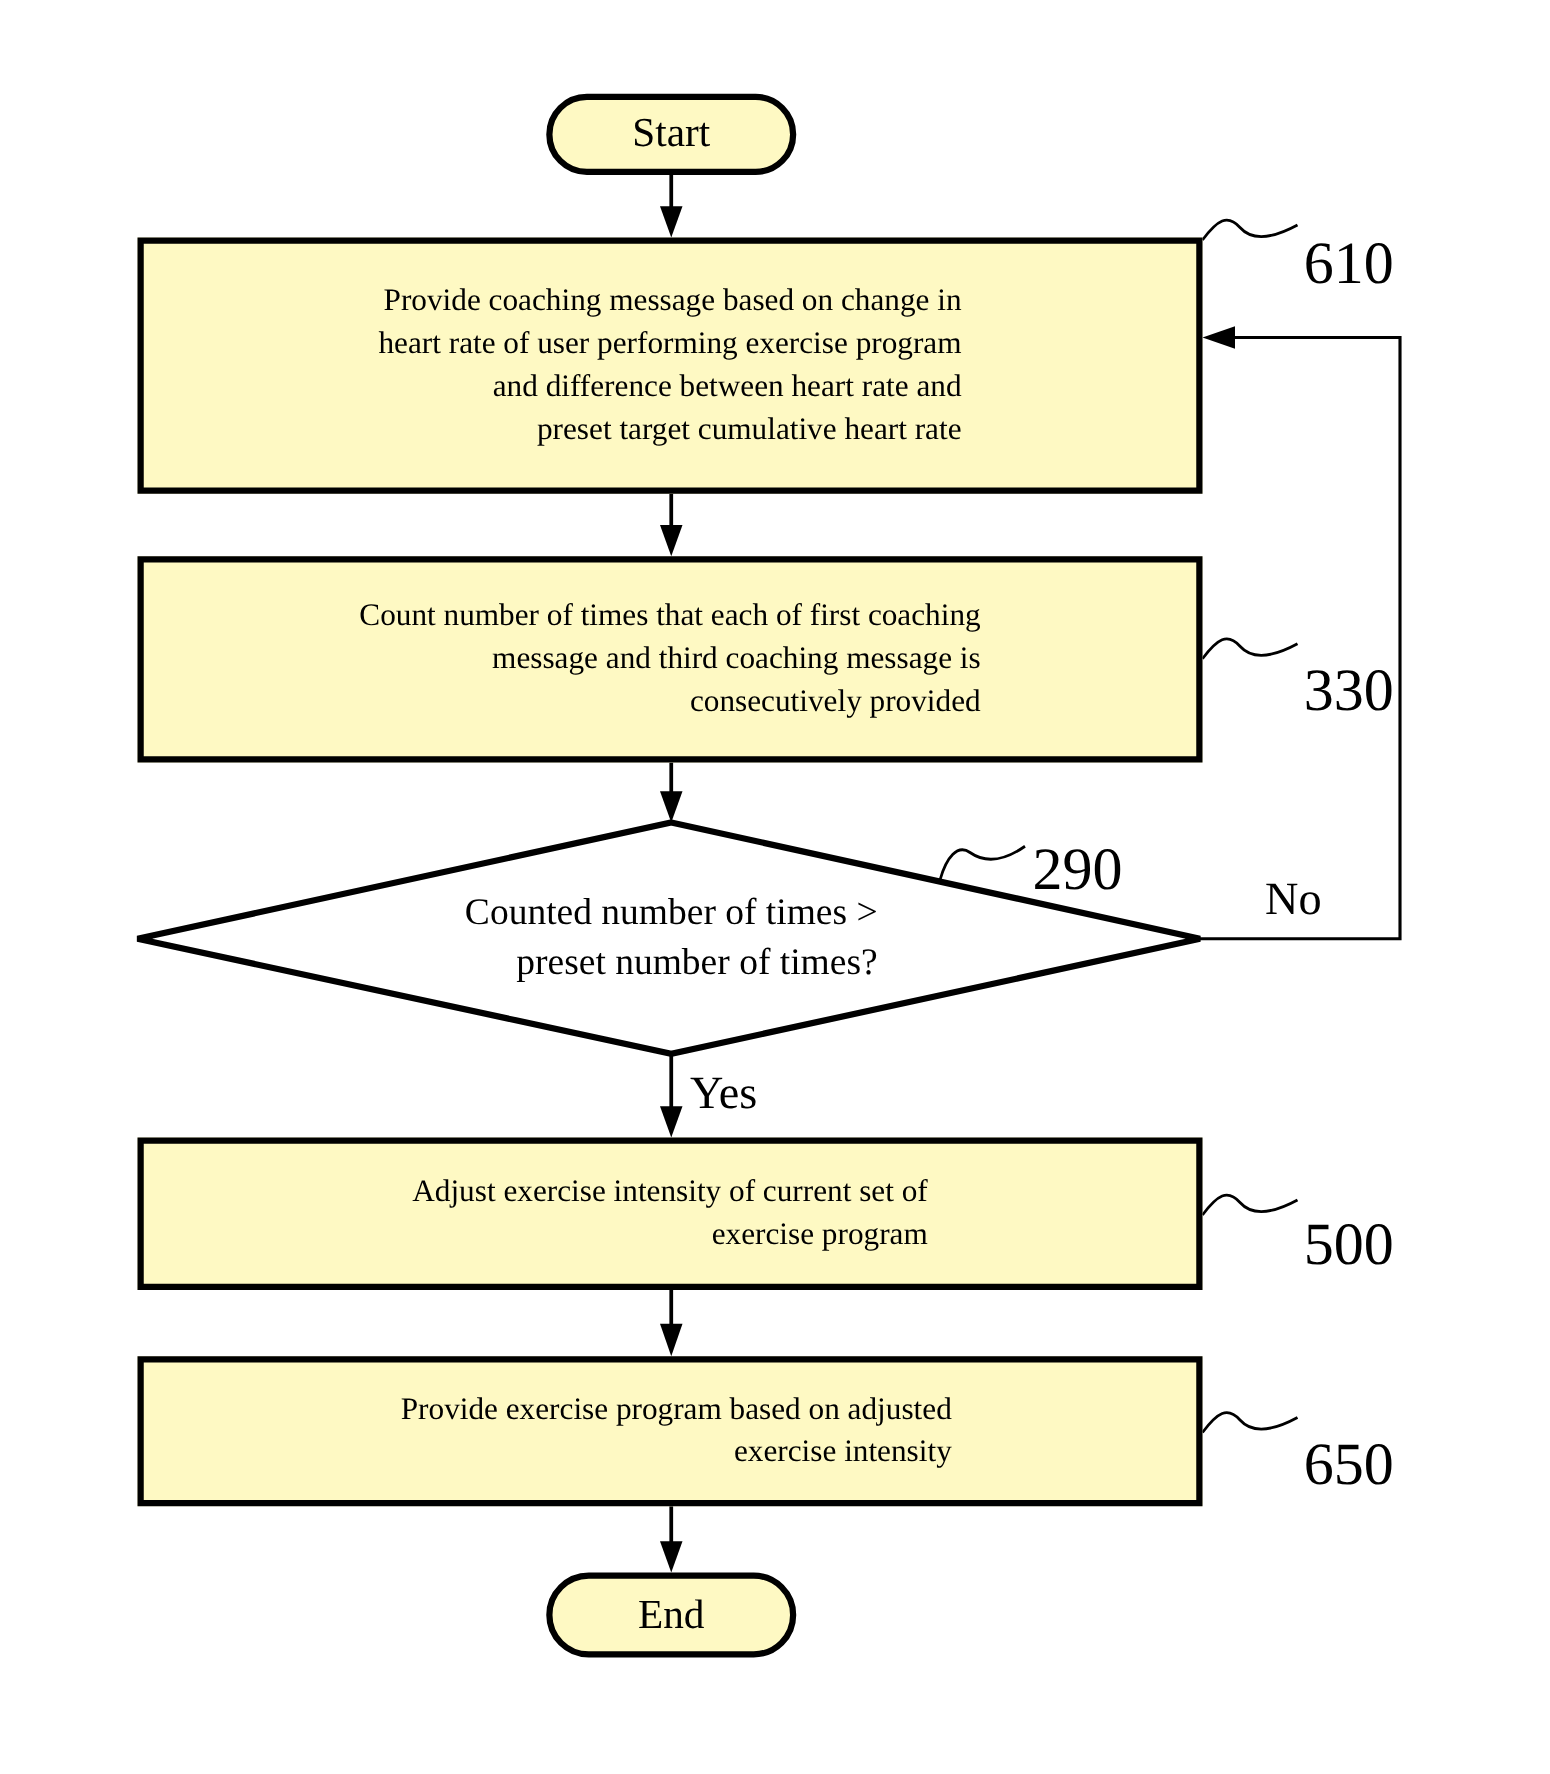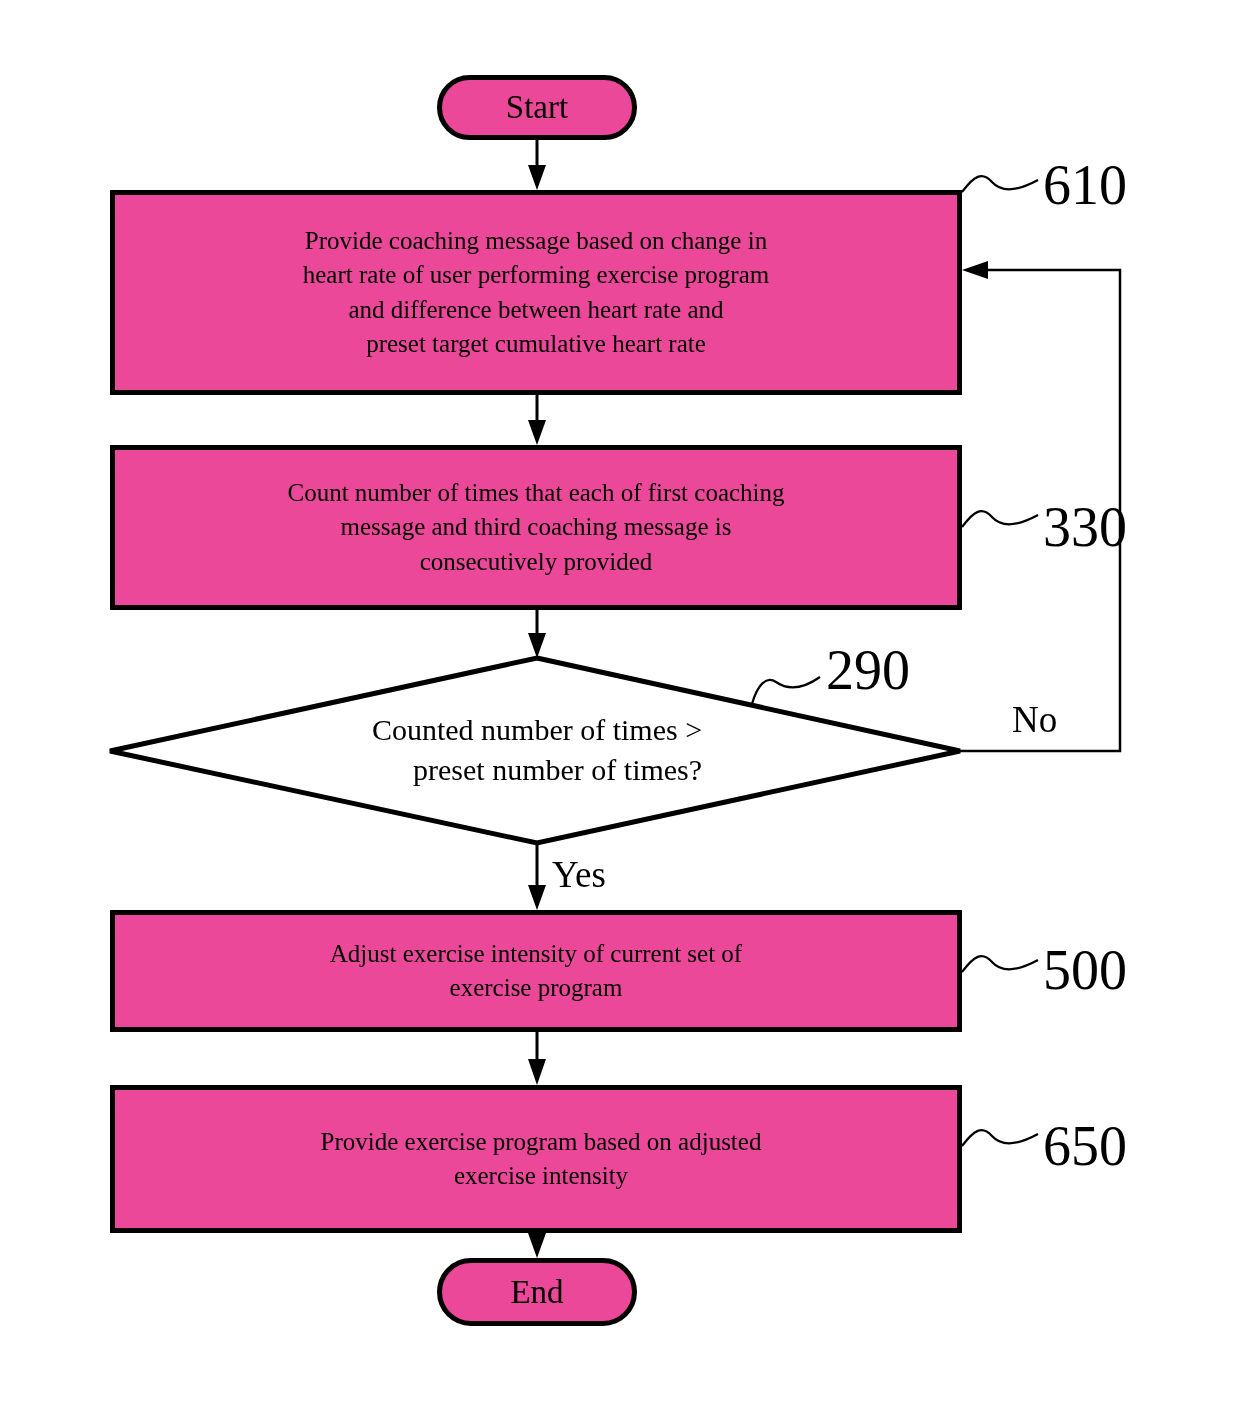--- a/index.html
+++ b/index.html
@@ -18,26 +18,26 @@
   }
   .wires {
     position: absolute;
     left: 0;
     top: 0;
     z-index: 1;
   }
   .node {
     position: absolute;
     box-sizing: border-box;
-    background: #ec4899;
+    background: #fef9c3;
     border: 5px solid #000000;
     display: flex;
     align-items: center;
     justify-content: center;
-    text-align: center;
+    text-align: right;
     z-index: 2;
   }
   .terminator {
     border-radius: 34px;
     font-size: 33px;
     border-width: 5px;
   }
   .process {
     font-size: 25px;
     line-height: 1.38;
@@ -52,22 +52,23 @@
     justify-content: center;
     text-align: center;
     font-size: 30px;
     line-height: 1.35;
     white-space: pre-line;
     background: transparent;
   }
   .ref-label {
     position: absolute;
     z-index: 2;
-    font-size: 56px;
+    font-size: 48px;
     line-height: 44px;
+    margin-top: 26px;
   }
   .branch-label {
     position: absolute;
     z-index: 2;
     font-size: 37px;
     line-height: 38px;
   }
 </style>
 </head>
 <body>
@@ -124,21 +125,21 @@
   </div>
 
   <div class="decision-text" style="left:237px; top:675px; width:600px; height:150px;text-align:right;">Counted number of times &gt;
 preset number of times?</div>
 
   <div class="node process" style="left:110px; top:910px; width:852px; height:122px;">
     <span>Adjust exercise intensity of current set of
 exercise program</span>
   </div>
 
-  <div class="node process" style="left:110px; top:1085px; width:852px; height:148px;padding-left:20px;">
+  <div class="node process" style="left:110px; top:1085px; width:852px; height:120px;padding-left:20px;">
     <span>Provide exercise program based on adjusted
 exercise intensity</span>
   </div>
 
   <div class="node terminator" style="left:437px; top:1258px; width:200px; height:68px;">
     <span>End</span>
   </div>
 
   <div class="ref-label" style="left:1043px; top:163px;">610</div>
   <div class="ref-label" style="left:1043px; top:505px;">330</div>

